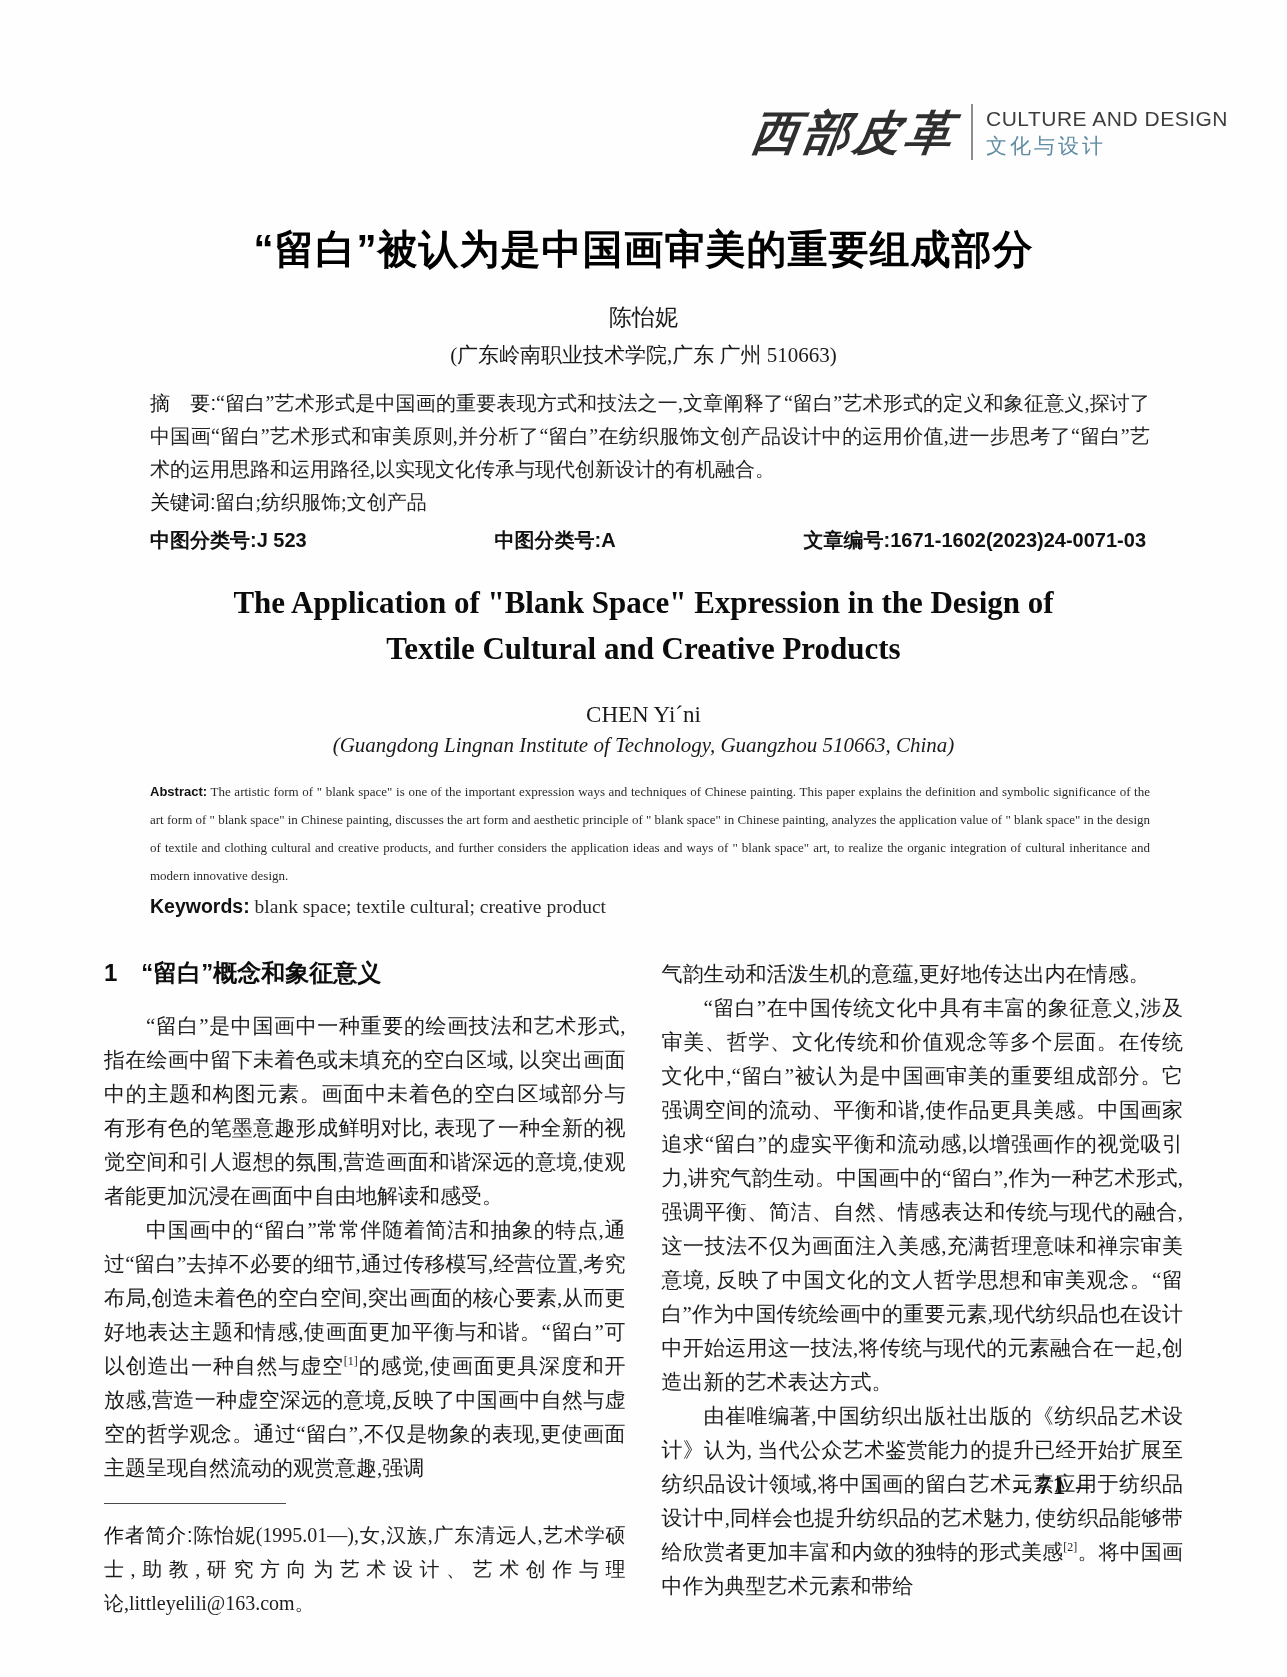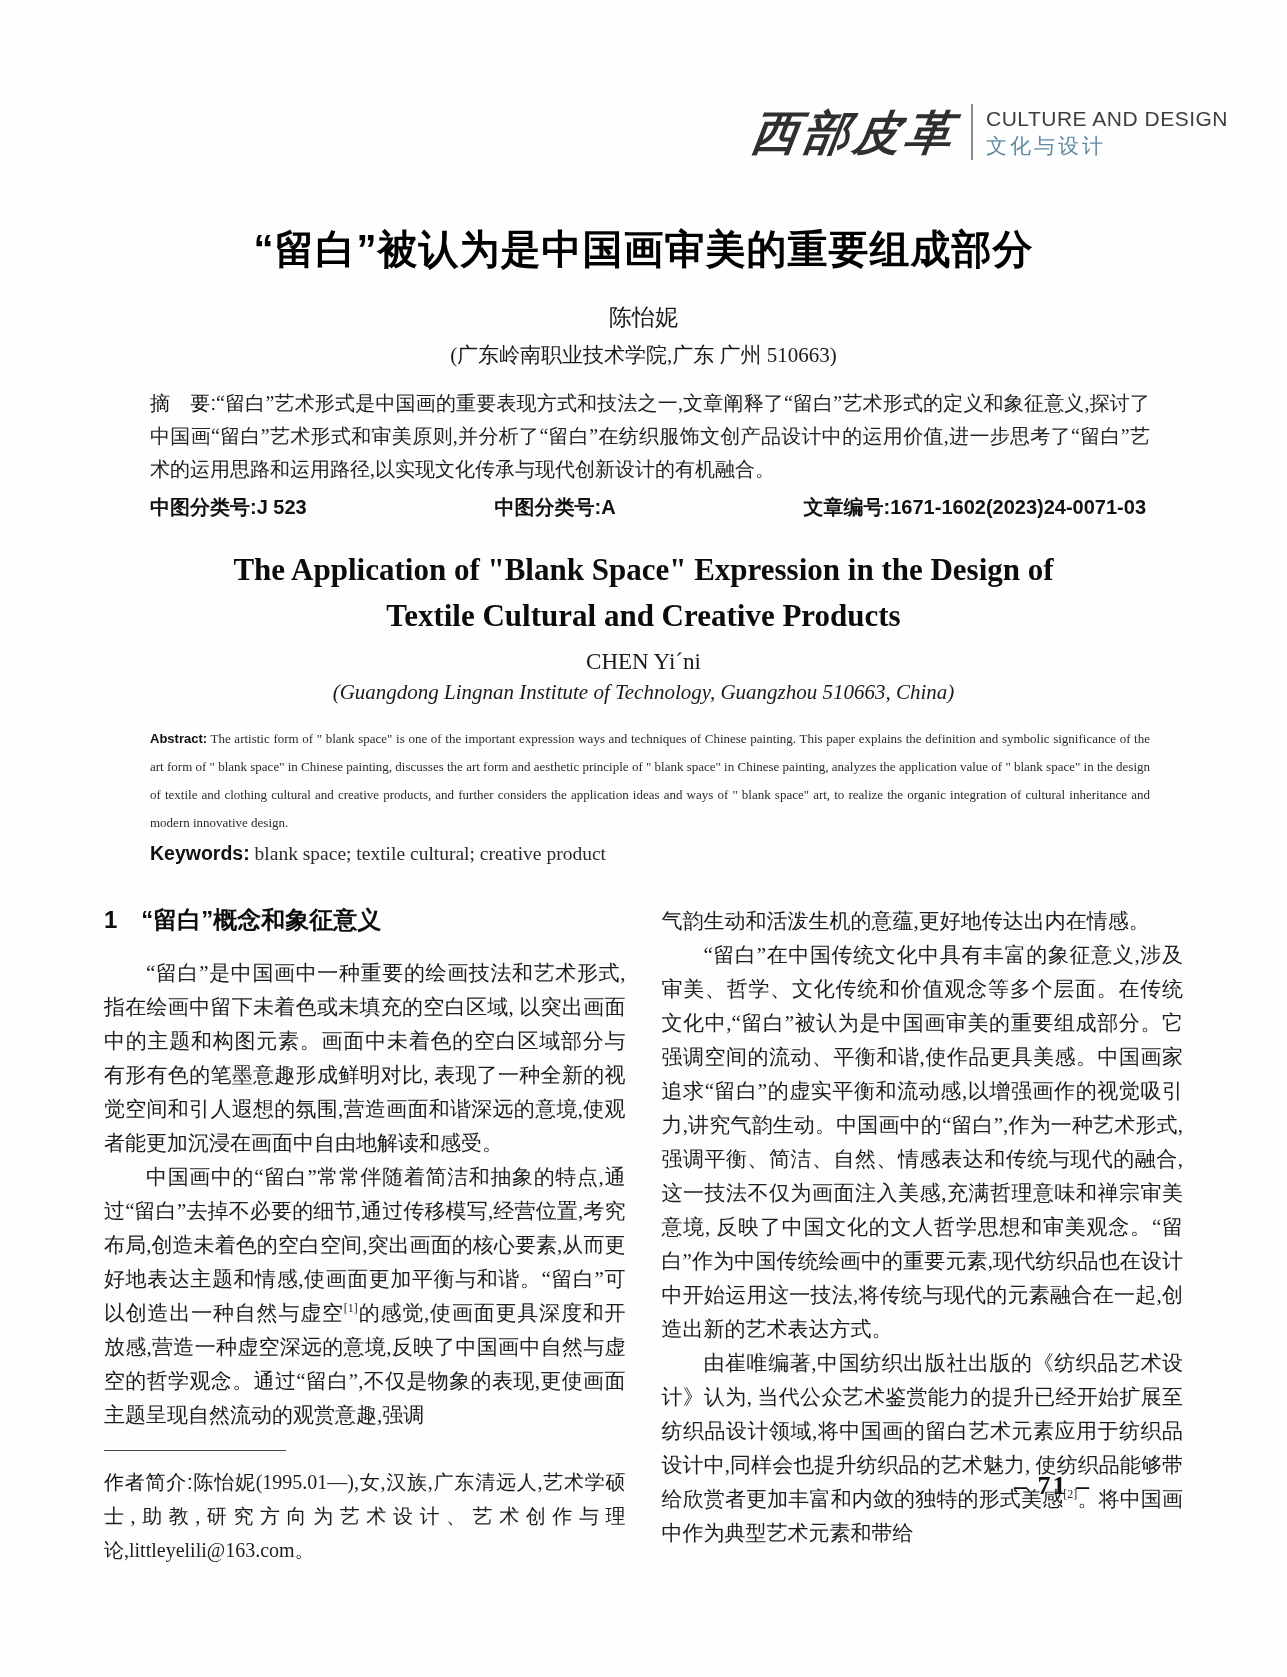--- a/index.html
+++ b/index.html
@@ -35,21 +35,21 @@
   .clc-row{
     margin-top:8px; display:flex; justify-content:space-between;
     font-family:"Liberation Sans","DejaVu Sans",sans-serif; font-weight:bold; font-size:20px; color:#111;
   }
   .clc-row span:nth-child(3){ margin-right:4px; }
   
   .title-en{
     margin-top:26px; text-align:center; font-weight:bold; font-size:31px; line-height:46px; color:#0c0c0c;
     font-family:"Liberation Serif","DejaVu Serif",serif;
   }
-  .author-en{ margin-top:10px; text-align:center; font-size:23px; color:#1a1a1a; }
+  .author-en{ margin-top:30px; text-align:center; font-size:23px; color:#1a1a1a; }
   .affil-en{ margin-top:5px; text-align:center; font-style:italic; font-size:21px; color:#1a1a1a; }
   .meta-en{ margin:20px 0 0 46px; width:1000px; }
   .abs-en{ font-size:13px; line-height:28px; text-align:justify; color:#2a2a2a; }
   .kw-en{ font-size:19.5px; line-height:28px; margin-top:2px; color:#2a2a2a; }
   .lbl-en{ font-family:"Liberation Sans","DejaVu Sans",sans-serif; font-weight:bold; color:#111; }
   
   .columns{ margin-top:36px; display:flex; gap:36px; align-items:flex-start; }
   .col{ width:522px; }
   .sec-heading{
     font-family:"Liberation Sans","DejaVu Sans",sans-serif; font-weight:bold;
@@ -84,20 +84,21 @@
   </div>
 
   <div class="content">
 
     <h1 class="title-zh">“留白”被认为是中国画审美的重要组成部分</h1>
     <div class="author-zh">陈怡妮</div>
     <div class="affil-zh">(广东岭南职业技术学院,广东 广州 510663)</div>
 
     <section class="meta-block">
       <p class="abs-zh"><span class="lbl">摘　要:</span><span>“留白”艺术形式是中国画的重要表现方式和技法之一,文章阐释了“留白”艺术形式的定义和象征意义,探讨了中国画“留白”艺术形式和审美原则,并分析了“留白”在纺织服饰文创产品设计中的运用价值,进一步思考了“留白”艺术的运用思路和运用路径,以实现文化传承与现代创新设计的有机融合。</span></p>
+      <p class="kw-zh"><span class="lbl">关键词:</span><span>留白;纺织服饰;文创产品</span></p>
       <div class="clc-row">
         <span>中图分类号:J 523</span>
         <span>中图分类号:A</span>
         <span>文章编号:1671-1602(2023)24-0071-03</span>
       </div>
     </section>
 
     <h2 class="title-en">
       <div>The Application of "Blank Space" Expression in the Design of</div>
       <div>Textile Cultural and Creative Products</div>

